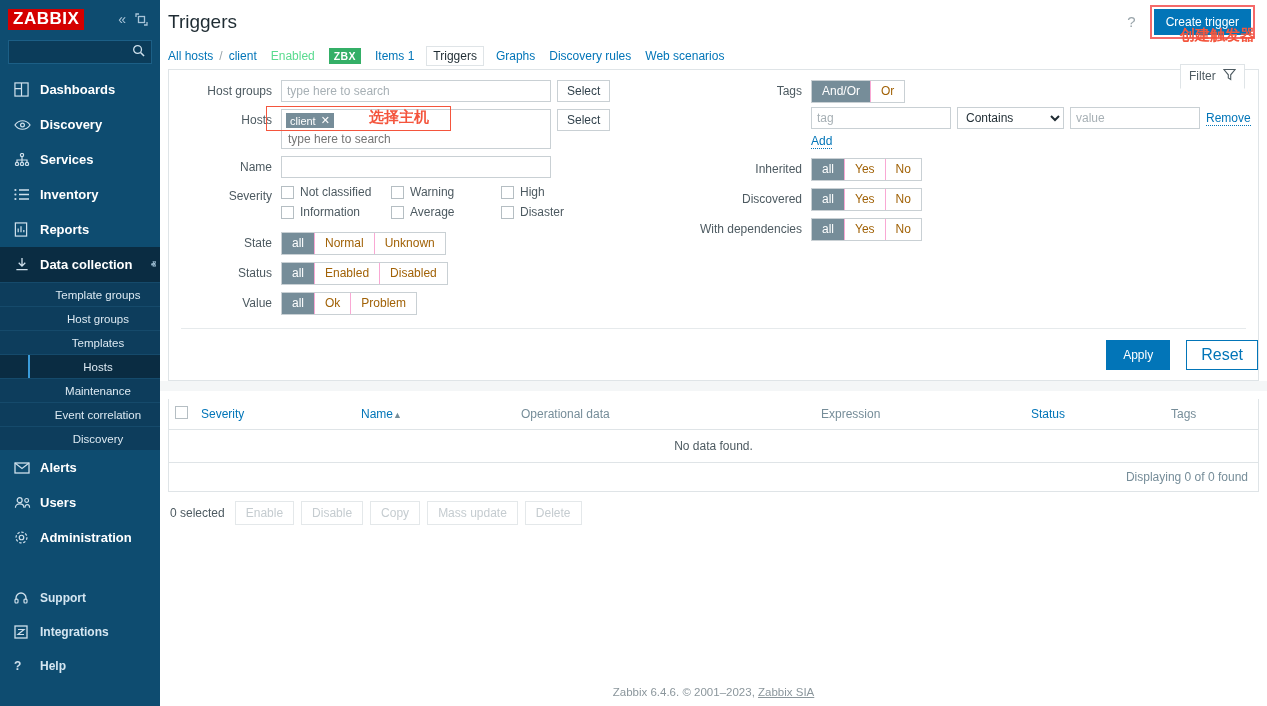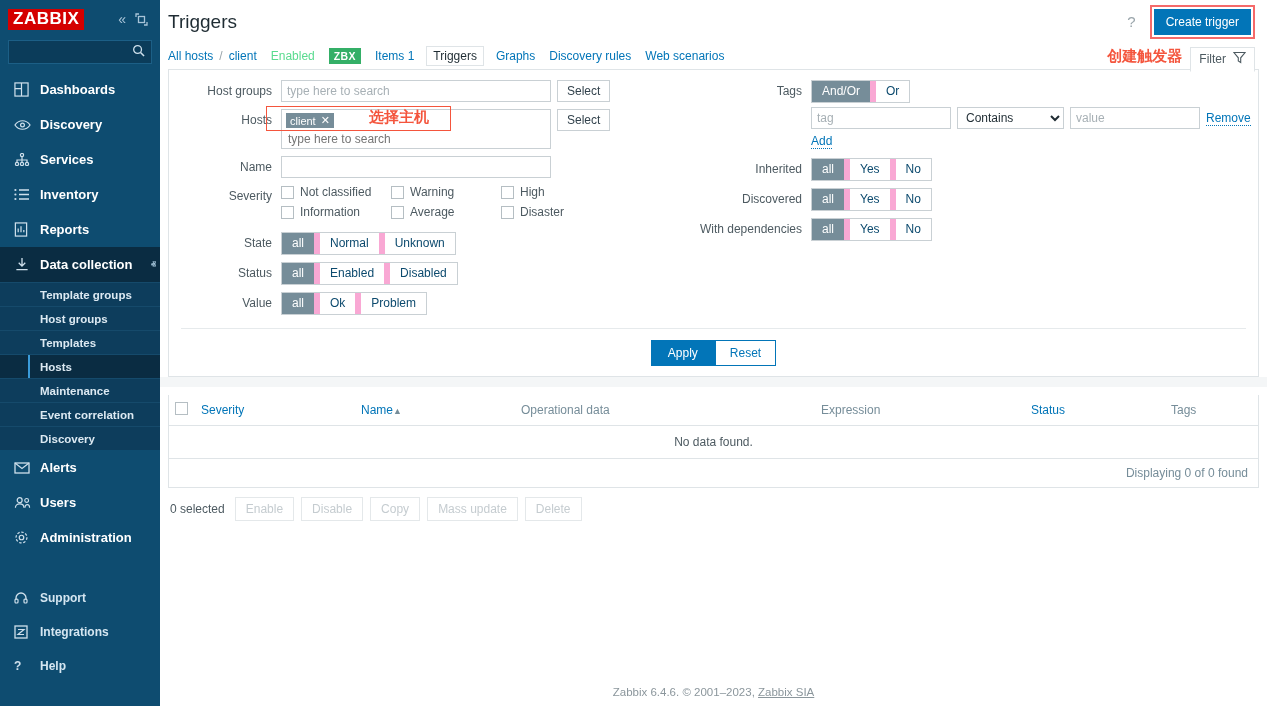--- a/index.html
+++ b/index.html
@@ -50,23 +50,24 @@
     display: flex; align-items: center;
     height: 35px; padding: 0 4px 0 14px;
     color: #ffffff; font-size: 13px; font-weight: bold;
     cursor: pointer; position: relative;
   }
   .nav-item .nicon { width: 26px; display: flex; align-items: center; color: #cfe0ec; }
   .nav-item .nlabel { flex: 1; white-space: nowrap; }
   .nav-item .caret { color: #9fc0d6; font-size: 10px; margin-left: 4px; }
   .nav-item.active { background: #0a2c42; }
   .nav-item.sub {
-    height: 24px; font-size: 11.5px; font-weight: bold;
+    height: 24px; font-size: 11.5px; font-weight: normal;
     padding-left: 40px; background: #0d3d5c; color: #dce9f2;
     border-top: 1px solid #154a6b;
+    text-align: center;
   }
   .nav-item.sub.selected { background: #0a2c42; }
   .nav-item.sub.selected::before {
     content: ""; position: absolute; left: 28px; top: 0; bottom: 0;
     width: 2px; background: #3a9bd9;
   }
   .submenu-wrap { background: #0a2c42; }
   .nav-spacer { height: 26px; }
   .nav-item.minor { font-weight: bold; font-size: 12px; height: 34px; color: #d5e6f1;}
 
@@ -95,21 +96,21 @@
   .crumbs .sep { color: #9aa5ab; margin: 0 -8px; }
   .crumbs .enabled { color: #59db8f; }
   .zbx-badge {
     background: #34af67; color: #fff; font-size: 10.5px; font-weight: bold;
     padding: 2px 5px; letter-spacing: .4px;
   }
   .crumbs .cur {
     color: #1f2c33; background: #fff; border: 1px solid #dfe4e7;
     padding: 2px 6px; margin: 0 -2px;
   }
-  .crumbs-right { margin-left: auto; display: flex; align-items: center; gap: 8px; }
+  .crumbs-right { margin-left: auto; display: flex; align-items: flex-start; gap: 16px; flex-direction: column; }
   .annot-cn { color: #f4553d; font-size: 15px; font-weight: bold; white-space: nowrap; }
   .filter-tab {
     background: #fff; border: 1px solid #dfe4e7; border-bottom: 1px solid #fff;
     padding: 3px 8px 4px 8px; display: flex; align-items: center; gap: 7px;
     color: #4d5a61; font-size: 12px; position: relative; top: 3px;
   }
 
   
   .filter-panel {
     margin: 0 8px; border: 1px solid #dfe4e7; background: #fff;
@@ -153,41 +154,41 @@
     color: #33434d; font-size: 12px; height: 22px; padding: 0 9px; cursor: pointer;
     font-family: "Liberation Sans", sans-serif;
   }
 
   .chkgrid { display: flex; flex-wrap: wrap; width: 330px; }
   .chkitem { width: 110px; display: flex; align-items: center; gap: 6px; margin-bottom: 6px; color: #4d5a61; font-size: 12px; }
   .chkbox { width: 13px; height: 13px; border: 1px solid #b5bec3; background: #fff; display: inline-block; }
 
   .radioset { display: inline-flex; border: 1px solid #c9d0d4; }
   .radioset > span {
-    font-size: 12px; padding: 3px 10px 4px 10px; color: #0c4a6e;
-    background: #fff; border-left: 6px solid #f9a8d4; cursor: pointer; line-height: 14px;
+    font-size: 12px; padding: 3px 10px 4px 10px; color: #a16207;
+    background: #fff; border-left: 1px solid #f9a8d4; cursor: pointer; line-height: 14px;
   }
   .radioset > span:first-child { border-left: 0; }
   .radioset > span.on { background: #768d99; color: #fff; }
 
   .tagrow { display: flex; align-items: center; gap: 6px; margin-top: 4px; }
   select.sel {
     border: 1px solid #c9d0d4; height: 22px; font-size: 12px; background: #fff;
     color: #1f2c33; font-family: "Liberation Sans", sans-serif; padding: 0 4px;
   }
   .lnk { color: #0275b8; font-size: 12px; text-decoration: none; border-bottom: 1px dotted #0275b8; cursor: pointer; }
 
   .filter-sep { border-top: 1px solid #e6eaec; margin: 6px 12px 0 12px; }
-  .filter-actions { display: flex; justify-content: center; gap: 0; padding-top: 11px; }
+  .filter-actions { display: flex; justify-content: flex-end; gap: 16px; padding-top: 11px; }
   .btn-apply {
     background: #0275b8; border: 1px solid #0275b8; color: #fff; font-size: 12px;
     padding: 5px 16px; cursor: pointer; font-family: "Liberation Sans", sans-serif;
   }
   .btn-reset {
-    background: #fff; border: 1px solid #0275b8; color: #0275b8; font-size: 12px;
+    background: #fff; border: 1px solid #0275b8; color: #0275b8; font-size: 16px;
     padding: 5px 14px; cursor: pointer; font-family: "Liberation Sans", sans-serif;
   }
 
   
   .table-wrap { margin: 8px 8px 0 8px; border: 1px solid #dfe4e7; border-top: 0; background: #fff; }
   .gap-strip { height: 10px; background: #f4f6f7; margin: 0; }
   table.list { width: 100%; border-collapse: collapse; }
   table.list th {
     font-weight: normal; font-size: 12px; color: #768d99; text-align: left;
     padding: 7px 6px; border-bottom: 1px solid #dfe4e7;

